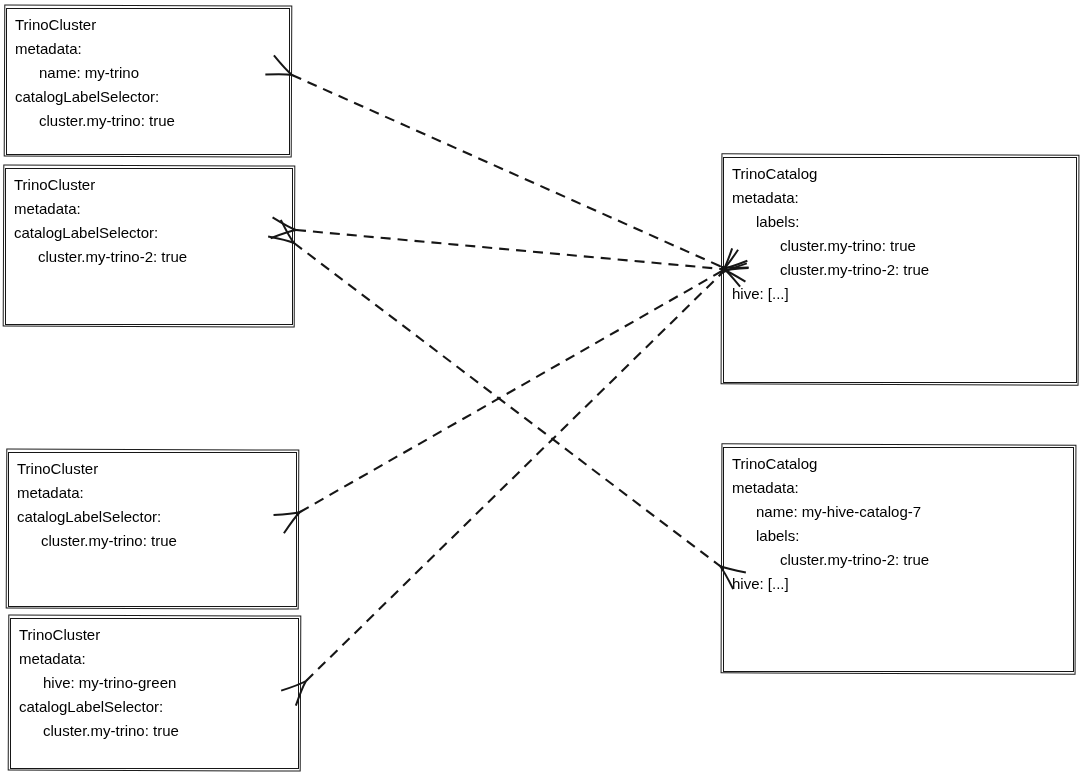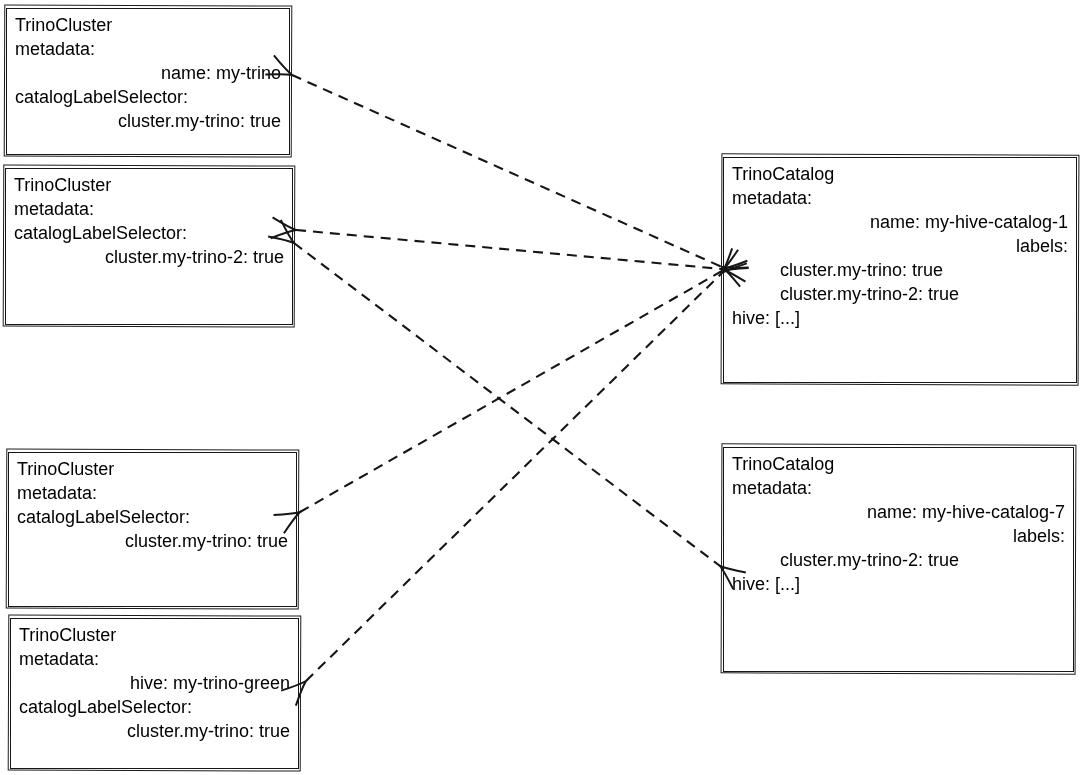--- a/index.html
+++ b/index.html
@@ -22,25 +22,25 @@
   
   .node::after {
     content: "";
     position: absolute;
     inset: -4px -3px -3px -3px;
     border: 1.3px solid #1c1c1c;
     transform: rotate(0.22deg);
     pointer-events: none;
   }
   .ln {
-    font-size: 18px;
+    font-size: 15px;
     line-height: 24px;
     white-space: nowrap;
   }
-  .i1 { padding-left: 24px; text-align: right; }
+  .i1 { padding-left: 24px; }
   .i2 { padding-left: 48px; }
   .edges {
     position: absolute;
     left: 0; top: 0;
     width: 1082px; height: 775px;
     pointer-events: none;
   }
 </style>
 </head>
 <body>
@@ -73,21 +73,20 @@
     <div class="ln">TrinoCluster</div>
     <div class="ln">metadata:</div>
     <div class="ln i1">hive: my-trino-green</div>
     <div class="ln">catalogLabelSelector:</div>
     <div class="ln i1">cluster.my-trino: true</div>
   </div>
 
   <div class="node" style="left:723px; top:157px; width:354px; height:226px;">
     <div class="ln">TrinoCatalog</div>
     <div class="ln">metadata:</div>
-    <div class="ln i1">name: my-hive-catalog-1</div>
     <div class="ln i1">labels:</div>
     <div class="ln i2">cluster.my-trino: true</div>
     <div class="ln i2">cluster.my-trino-2: true</div>
     <div class="ln">hive: [...]</div>
   </div>
 
   <div class="node" style="left:723px; top:447px; width:351px; height:225px;">
     <div class="ln">TrinoCatalog</div>
     <div class="ln">metadata:</div>
     <div class="ln i1">name: my-hive-catalog-7</div>

